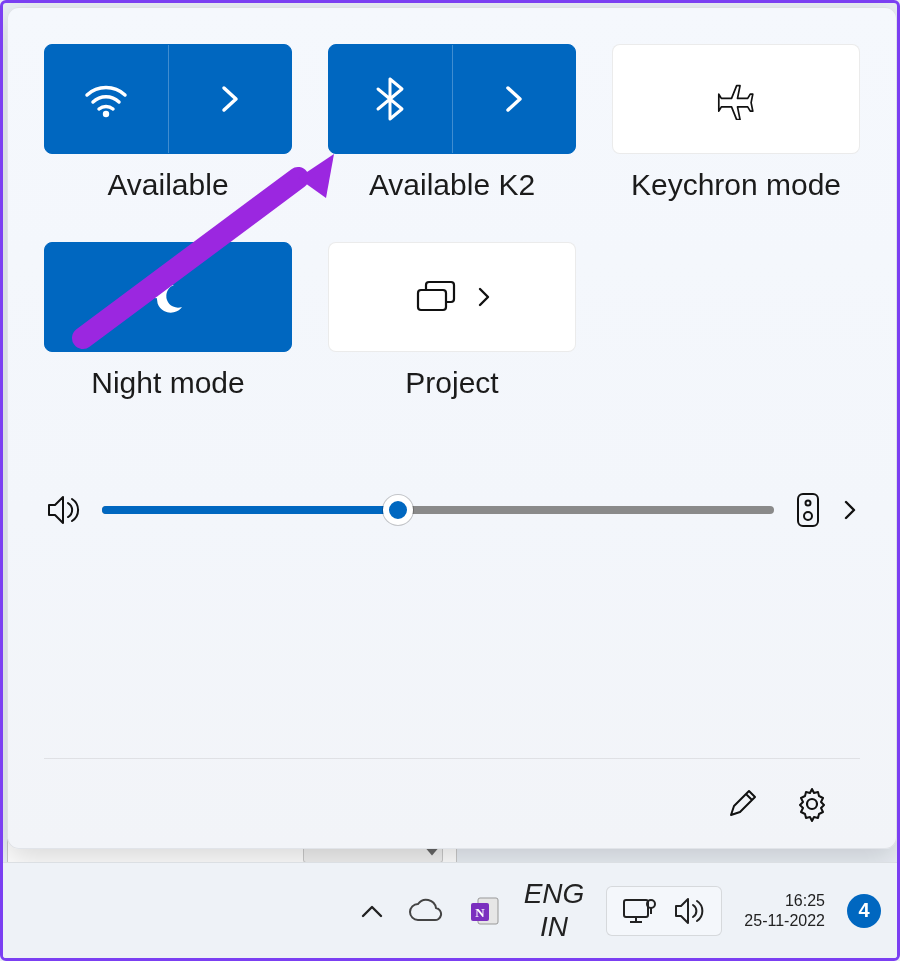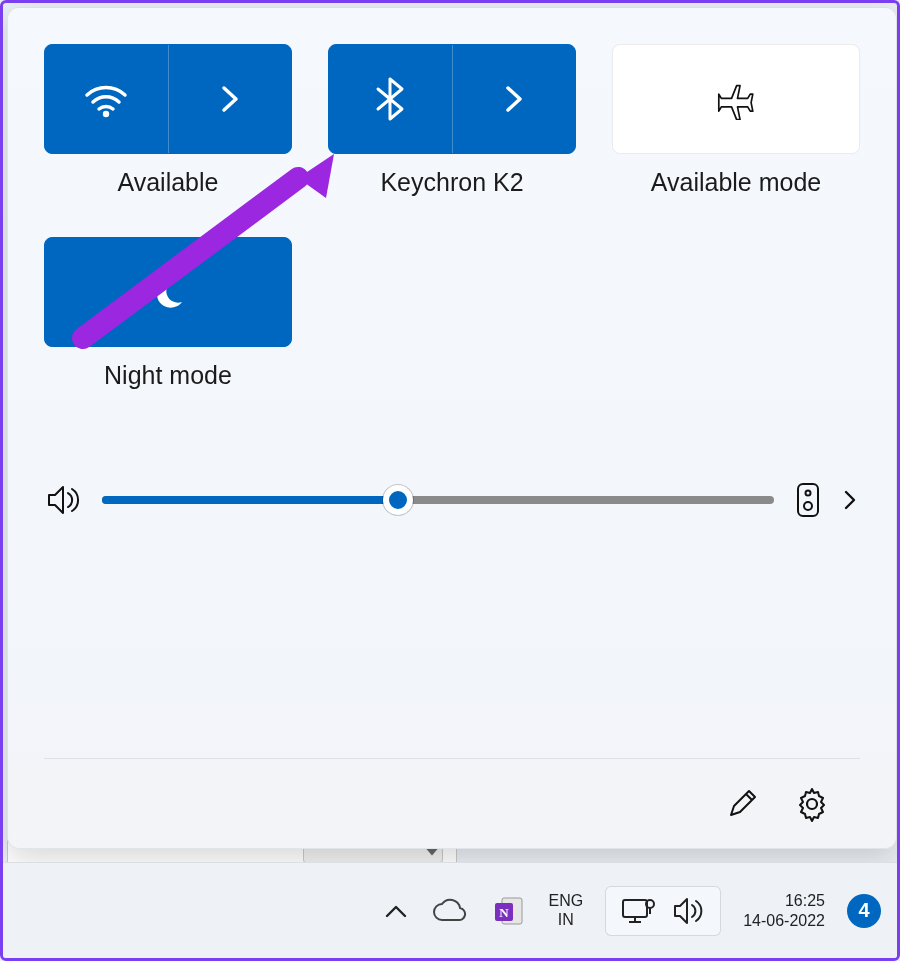--- a/index.html
+++ b/index.html
@@ -65,21 +65,21 @@
     flex: 1;
     height: 100%;
     display:flex;
     align-items:center;
     justify-content:center;
   }
   .tile.split.on .half:first-child { border-right: 1px solid rgba(255,255,255,0.25); }
 
   .tile-label {
     margin-top: 14px;
-    font-size: 25px;
+    font-size: 30px;
     color: #1b1b1b;
     text-align: left;
   }
 
   
   .volume-row {
     display:flex;
     align-items:center;
     gap: 20px;
     padding: 0 2px;
@@ -144,21 +144,22 @@
     align-items:center;
     justify-content:flex-end;
     padding: 0 16px;
     gap: 22px;
     font-size: 22px;
     color: #222;
   }
   .lang {
     text-align:center;
     line-height: 1.15;
-    font-size: 16px;
+    font-size: 28px;
+    font-style: italic;
   }
   .tray-group {
     display:flex;
     align-items:center;
     gap: 14px;
     border: 1px solid rgba(0,0,0,0.12);
     border-radius: 6px;
     padding: 8px 14px;
     background: #f4f7fb;
   }
@@ -257,45 +258,57 @@
           <svg width="32" height="46" viewBox="0 0 32 46">
             <path d="M16 3 v40 M16 3 l12 10 -24 20 M16 43 l12 -10 -24 -20" fill="none" stroke="#fff" stroke-width="3" stroke-linecap="round" stroke-linejoin="round"></path>
           </svg>
         </div>
         <div class="half">
           <svg width="22" height="30" viewBox="0 0 22 30">
               <path d="M5 4 l12 11 -12 11" fill="none" stroke="#fff" stroke-width="3.5" stroke-linecap="round" stroke-linejoin="round"></path>
             </svg>
         </div>
       </div>
-      <div class="tile-label">Keychron K2</div>
+      <div class="tile-label">Available K2</div>
     </div>
 
 
     <div class="tile-wrap">
       <div class="tile off">
         <svg width="48" height="42" viewBox="0 0 48 42">
           <path d="M6 21 h12 l6 -15 h4 l-3 15 h12 l3 -5 h3 l-2 10 2 10 h-3 l-3 -5 h-12 l3 15 h-4 l-6 -15 h-12 l-3 5 v-20 z" fill="none" stroke="#111" stroke-width="2" stroke-linejoin="round" transform="scale(0.85) translate(5,3)"></path>
         </svg>
       </div>
-      <div class="tile-label">Available mode</div>
+      <div class="tile-label">Keychron mode</div>
     </div>
 
     <div class="tile-wrap">
       <div class="tile on">
         <svg width="44" height="40" viewBox="0 0 44 40">
           <path d="M28 8 a14 14 0 1 0 8 22 a11 11 0 0 1 -8 -22 z" fill="#fff"></path>
           <circle cx="16" cy="12" r="1.6" fill="#fff"></circle>
           <circle cx="10" cy="20" r="1.3" fill="#fff"></circle>
           <circle cx="18" cy="24" r="1.3" fill="#fff"></circle>
         </svg>
       </div>
       <div class="tile-label">Night mode</div>
     </div>
 
+    <div class="tile-wrap">
+      <div class="tile off" style="justify-content:center; gap:16px;">
+        <svg width="48" height="38" viewBox="0 0 48 38">
+          <rect x="14" y="4" width="28" height="20" rx="3" fill="none" stroke="#111" stroke-width="2.2"></rect>
+          <rect x="6" y="12" width="28" height="20" rx="3" fill="#fff" stroke="#111" stroke-width="2.2"></rect>
+        </svg>
+        <svg width="16" height="22" viewBox="0 0 16 22">
+            <path d="M4 3 l8 8 -8 8" fill="none" stroke="#111" stroke-width="2.4" stroke-linecap="round" stroke-linejoin="round"></path>
+          </svg>
+      </div>
+      <div class="tile-label">Project</div>
+    </div>
 
   </div>
 
   <div class="volume-row">
     <span>
       <svg width="36" height="34" viewBox="0 0 36 34">
         <path d="M3 12 h6 l8 -8 v26 l-8 -8 h-6 z" fill="none" stroke="#111" stroke-width="2" stroke-linejoin="round"></path>
         <path d="M22 10 a8 8 0 0 1 0 14 M26 6 a13 13 0 0 1 0 22" fill="none" stroke="#111" stroke-width="2" stroke-linecap="round"></path>
       </svg>
     </span>
@@ -373,16 +386,16 @@
       <circle cx="30" cy="9" r="4" fill="none" stroke="#222" stroke-width="2"></circle>
       <path d="M30 13 v6" stroke="#222" stroke-width="2"></path>
     </svg>
     <svg width="34" height="30" viewBox="0 0 34 30">
       <path d="M3 10 h5 l7 -7 v24 l-7 -7 h-5 z" fill="none" stroke="#222" stroke-width="2" stroke-linejoin="round"></path>
       <path d="M20 9 a7 7 0 0 1 0 12 M24 5 a12 12 0 0 1 0 20" fill="none" stroke="#222" stroke-width="2" stroke-linecap="round"></path>
     </svg>
   </div>
   <div class="clock">
     <div>16:25</div>
-    <div>14-06-2022</div>
+    <div>25-11-2022</div>
   </div>
   <div class="notif-badge">4</div>
 </div>
 
 </body></html>

